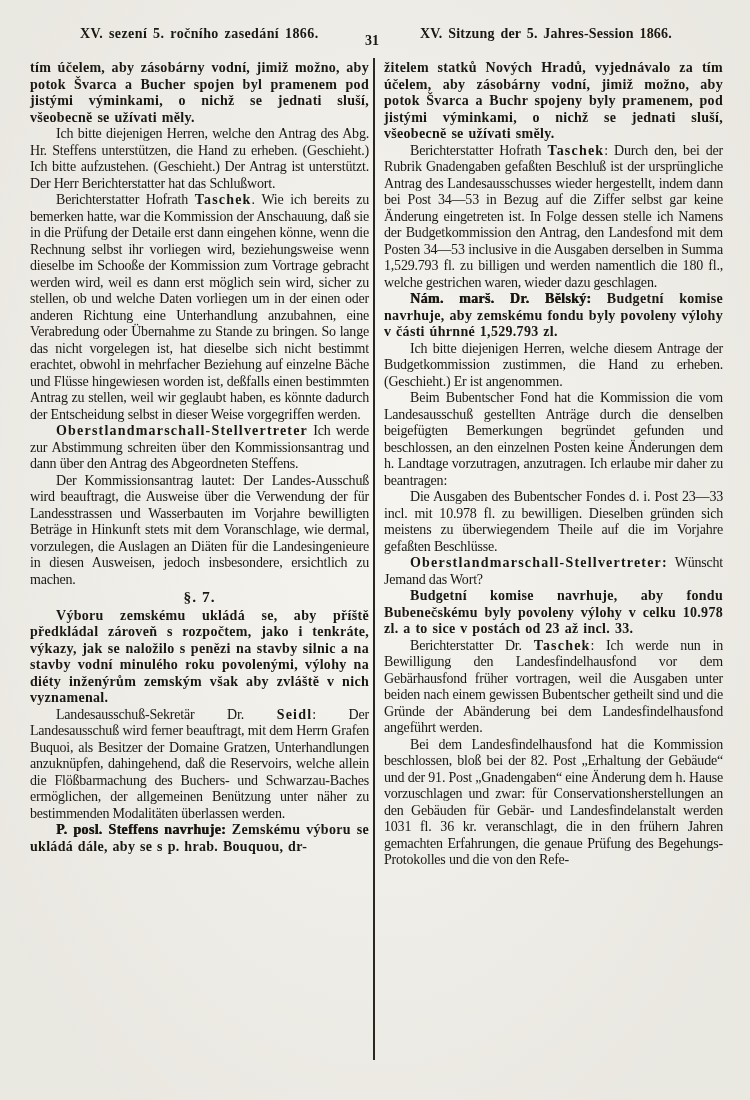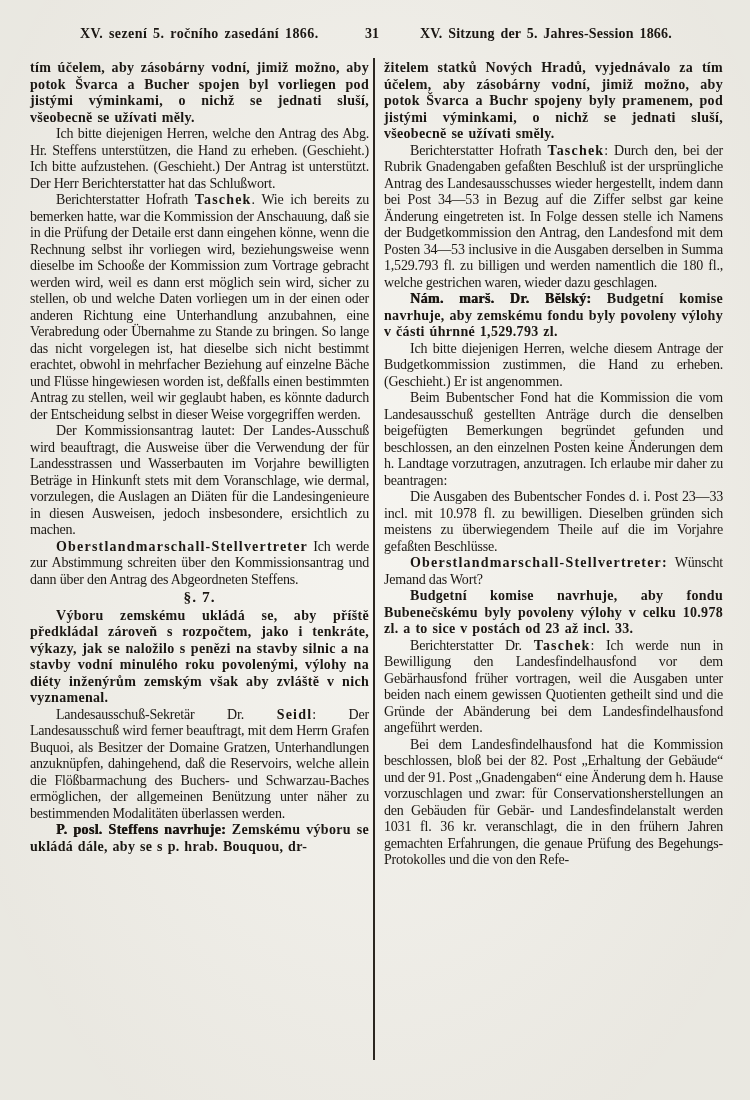--- a/index.html
+++ b/index.html
@@ -12,21 +12,21 @@
     overflow:hidden;
     font-family:"Liberation Serif", serif;
     color:#1b1713;
   }
   .hdr{
     position:absolute;
     top:26px;left:0;width:750px;height:22px;
     font-size:14px;font-weight:700;
   }
   .hdr-left{position:absolute;left:80px;top:0;letter-spacing:0.4px;word-spacing:2px;}
-  .hdr-page{position:absolute;left:365px;top:0;}
+  .hdr-page{position:absolute;left:365px;top:7px;}
   .hdr-right{position:absolute;left:420px;top:0;letter-spacing:0.2px;word-spacing:2px;}
   .divider{
     position:absolute;
     left:373px;top:58px;width:2px;height:1002px;
     background:#2b2620;
   }
   .col{
     position:absolute;
     top:60px;width:339px;
     font-size:14px;line-height:16.5px;
@@ -50,36 +50,36 @@
 
   <div class="hdr">
     <span class="hdr-left">XV. sezení 5. ročního zasedání 1866.</span>
     <span class="hdr-page">31</span>
     <span class="hdr-right">XV. Sitzung der 5. Jahres-Session 1866.</span>
   </div>
 
   <div class="divider"></div>
 
   <div class="col col-left" id="col-left">
-      <p class=""><span class="cs">tím účelem, aby zásobárny vodní, jimiž možno, aby potok Švarca a Bucher spojen byl vorliegen pod jistými výminkami, o nichž se jednati sluší, všeobecně se užívati měly.</span></p>
+      <p class=""><span class="cs">tím účelem, aby zásobárny vodní, jimiž možno, aby potok Švarca a Bucher spojen byl pramenem pod jistými výminkami, o nichž se jednati sluší, všeobecně se užívati měly.</span></p>
       <p class="ind "><span class="de">Ich bitte diejenigen Herren, welche den Antrag des Abg. Hr. Steffens unterstützen, die Hand zu erheben. (Geschieht.) Ich bitte aufzustehen. (Geschieht.) Der Antrag ist unterstützt. Der Herr Berichterstatter hat das Schlußwort.</span></p>
       <p class="ind "><span class="de">Berichterstatter Hofrath </span><span class="de-sp">Taschek</span><span class="de">. Wie ich bereits zu bemerken hatte, war die Kommission der Anschauung, daß sie in die Prüfung der Detaile erst dann eingehen könne, wenn die Rechnung selbst ihr vorliegen wird, beziehungsweise wenn dieselbe im Schooße der Kommission zum Vortrage gebracht werden wird, weil es dann erst möglich sein wird, sicher zu stellen, ob und welche Daten vorliegen um in der einen oder anderen Richtung eine Unterhandlung anzubahnen, eine Verabredung oder Übernahme zu Stande zu bringen. So lange das nicht vorgelegen ist, hat dieselbe sich nicht bestimmt erachtet, obwohl in mehrfacher Beziehung auf einzelne Bäche und Flüsse hingewiesen worden ist, deßfalls einen bestimmten Antrag zu stellen, weil wir geglaubt haben, es könnte dadurch der Entscheidung selbst in dieser Weise vorgegriffen werden.</span></p>
+      <p class="ind "><span class="de-sp">Oberstlandmarschall-Stellvertreter</span><span class="de"> Ich werde zur Abstimmung schreiten über den Kommissionsantrag und dann über den Antrag des Abgeordneten Steffens.</span></p>
       <p class="ind "><span class="de">Der Kommissionsantrag lautet: Der Landes-Ausschuß wird beauftragt, die Ausweise über die Verwendung der für Landesstrassen und Wasserbauten im Vorjahre bewilligten Beträge in Hinkunft stets mit dem Voranschlage, wie dermal, vorzulegen, die Auslagen an Diäten für die Landesingenieure in diesen Ausweisen, jedoch insbesondere, ersichtlich zu machen.</span></p>
-      <p class="ind "><span class="de-sp">Oberstlandmarschall-Stellvertreter</span><span class="de"> Ich werde zur Abstimmung schreiten über den Kommissionsantrag und dann über den Antrag des Abgeordneten Steffens.</span></p>
       <p class="ctr"><span class="hd">§. 7.</span></p>
       <p class="ind "><span class="cs">Výboru zemskému ukládá se, aby příště předkládal zároveň s rozpočtem, jako i tenkráte, výkazy, jak se naložilo s penězi na stavby silnic a na stavby vodní minulého roku povolenými, výlohy na diéty inženýrům zemským však aby zvláště v nich vyznamenal.</span></p>
       <p class="ind "><span class="de">Landesausschuß-Sekretär Dr. </span><span class="de-sp">Seidl</span><span class="de">: Der Landesausschuß wird ferner beauftragt, mit dem Herrn Grafen Buquoi, als Besitzer der Domaine Gratzen, Unterhandlungen anzuknüpfen, dahingehend, daß die Reservoirs, welche allein die Flößbarmachung des Buchers- und Schwarzau-Baches ermöglichen, der allgemeinen Benützung unter näher zu bestimmenden Modalitäten überlassen werden.</span></p>
       <p class="ind "><span class="cs-b">P. posl. Steffens navrhuje:</span><span class="cs"> Zemskému výboru se ukládá dále, aby se s p. hrab. Bouquou, dr-</span></p>
     </div>
   <div class="col col-right" id="col-right">
       <p class=""><span class="cs">žitelem statků Nových Hradů, vyjednávalo za tím účelem, aby zásobárny vodní, jimiž možno, aby potok Švarca a Buchr spojeny byly pramenem, pod jistými výminkami, o nichž se jednati sluší, všeobecně se užívati směly.</span></p>
       <p class="ind "><span class="de">Berichterstatter Hofrath </span><span class="de-sp">Taschek</span><span class="de">: Durch den, bei der Rubrik Gnadengaben gefaßten Beschluß ist der ursprüngliche Antrag des Landesausschusses wieder hergestellt, indem dann bei Post 34—53 in Bezug auf die Ziffer selbst gar keine Änderung eingetreten ist. In Folge dessen stelle ich Namens der Budgetkommission den Antrag, den Landesfond mit dem Posten 34—53 inclusive in die Ausgaben derselben in Summa 1,529.793 fl. zu billigen und werden namentlich die 180 fl., welche gestrichen waren, wieder dazu geschlagen.</span></p>
       <p class="ind "><span class="cs-b">Nám. marš. Dr. Bělský:</span><span class="cs"> Budgetní komise navrhuje, aby zemskému fondu byly povoleny výlohy v části úhrnné 1,529.793 zl.</span></p>
       <p class="ind "><span class="de">Ich bitte diejenigen Herren, welche diesem Antrage der Budgetkommission zustimmen, die Hand zu erheben. (Geschieht.) Er ist angenommen.</span></p>
       <p class="ind "><span class="de">Beim Bubentscher Fond hat die Kommission die vom Landesausschuß gestellten Anträge durch die denselben beigefügten Bemerkungen begründet gefunden und beschlossen, an den einzelnen Posten keine Änderungen dem h. Landtage vorzutragen, anzutragen. Ich erlaube mir daher zu beantragen:</span></p>
       <p class="ind "><span class="de">Die Ausgaben des Bubentscher Fondes d. i. Post 23—33 incl. mit 10.978 fl. zu bewilligen. Dieselben gründen sich meistens zu überwiegendem Theile auf die im Vorjahre gefaßten Beschlüsse.</span></p>
       <p class="ind "><span class="de-sp">Oberstlandmarschall-Stellvertreter:</span><span class="de"> Wünscht Jemand das Wort?</span></p>
       <p class="ind "><span class="cs">Budgetní komise navrhuje, aby fondu Bubenečskému byly povoleny výlohy v celku 10.978 zl. a to sice v postách od 23 až incl. 33.</span></p>
-      <p class="ind "><span class="de">Berichterstatter Dr. </span><span class="de-sp">Taschek</span><span class="de">: Ich werde nun in Bewilligung den Landesfindelhausfond vor dem Gebärhausfond früher vortragen, weil die Ausgaben unter beiden nach einem gewissen Quotienten getheilt sind und die Gründe der Abänderung bei dem Landesfindelhausfond angeführt werden.</span></p>
+      <p class="ind "><span class="de">Berichterstatter Dr. </span><span class="de-sp">Taschek</span><span class="de">: Ich werde nun in Bewilligung den Landesfindelhausfond vor dem Gebärhausfond früher vortragen, weil die Ausgaben unter beiden nach einem gewissen Bubentscher getheilt sind und die Gründe der Abänderung bei dem Landesfindelhausfond angeführt werden.</span></p>
       <p class="ind "><span class="de">Bei dem Landesfindelhausfond hat die Kommission beschlossen, bloß bei der 82. Post „Erhaltung der Gebäude“ und der 91. Post „Gnadengaben“ eine Änderung dem h. Hause vorzuschlagen und zwar: für Conservationsherstellungen an den Gebäuden für Gebär- und Landesfindelanstalt werden 1031 fl. 36 kr. veranschlagt, die in den frühern Jahren gemachten Erfahrungen, die genaue Prüfung des Begehungs-Protokolles und die von den Refe-</span></p>
     </div>
 
 </div>
 
 </body></html>

